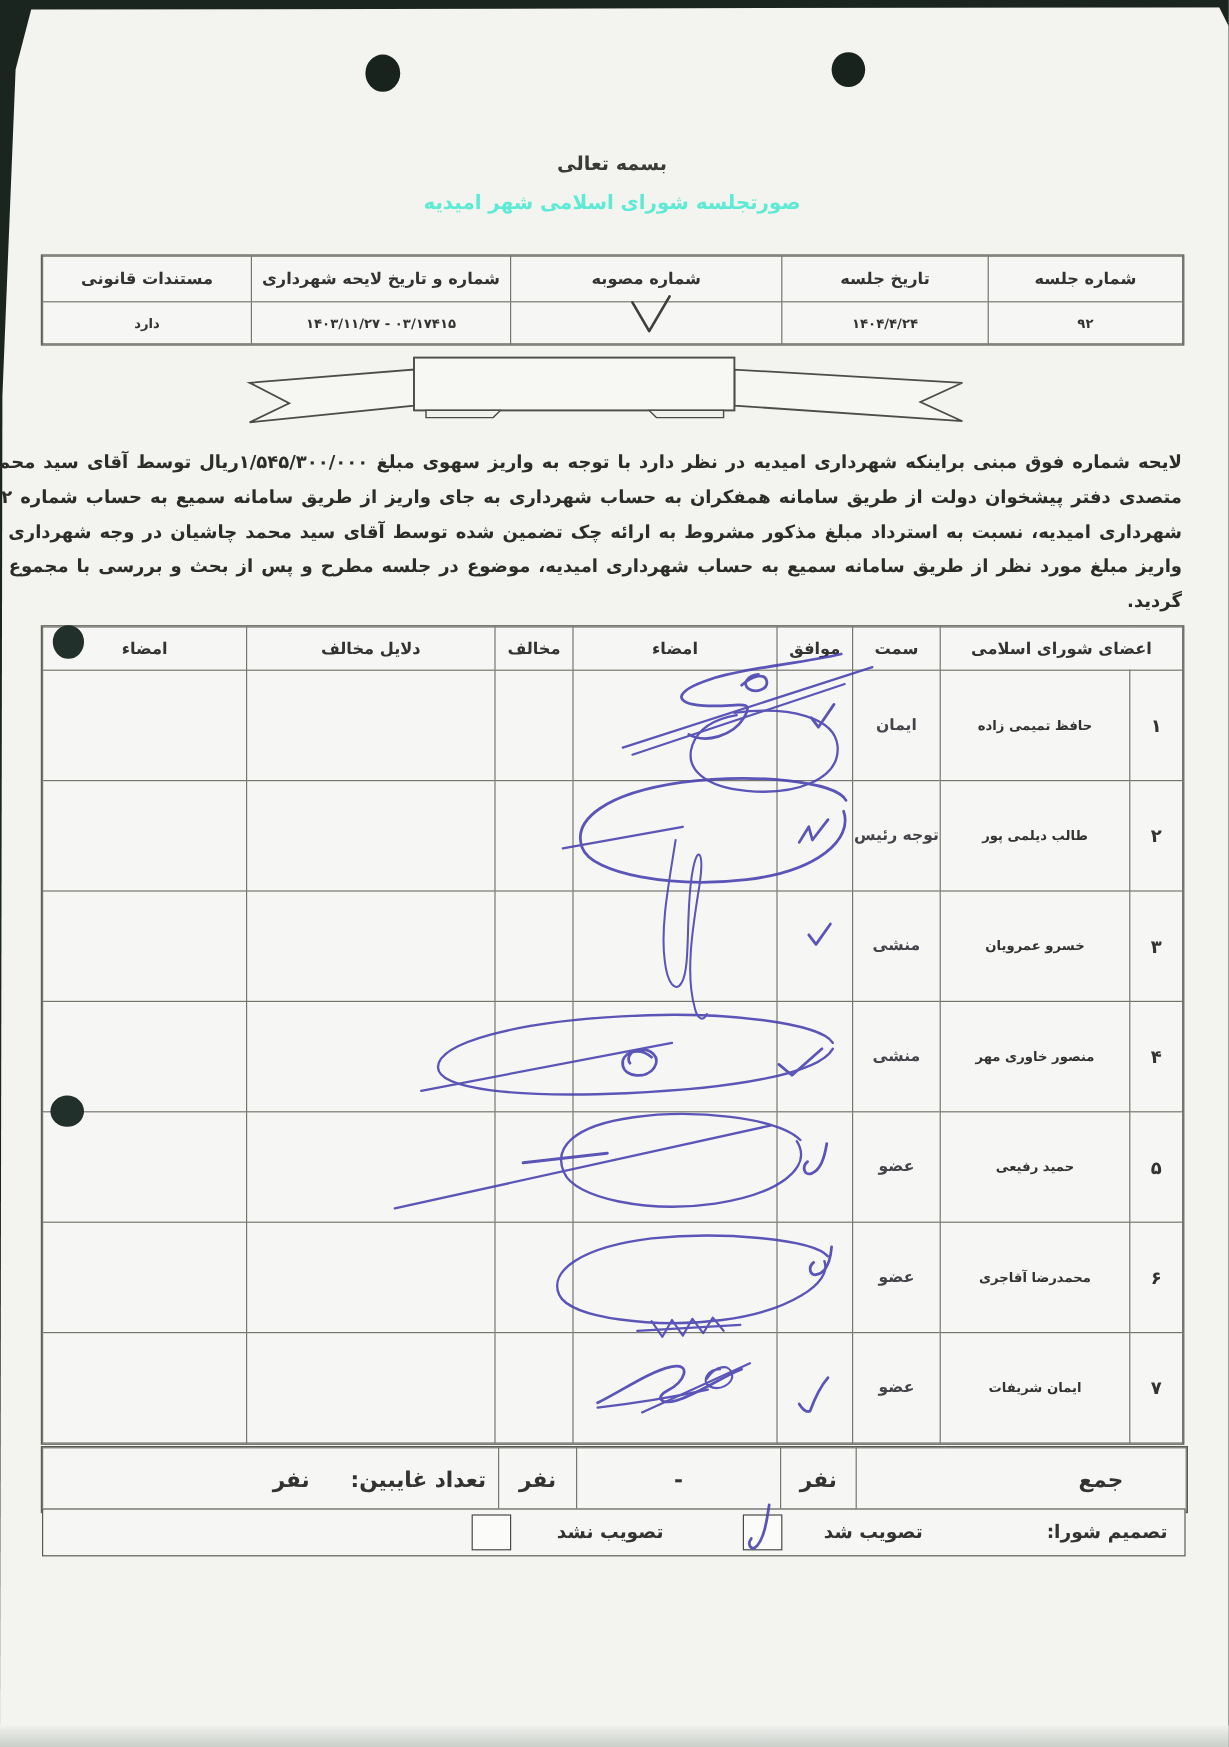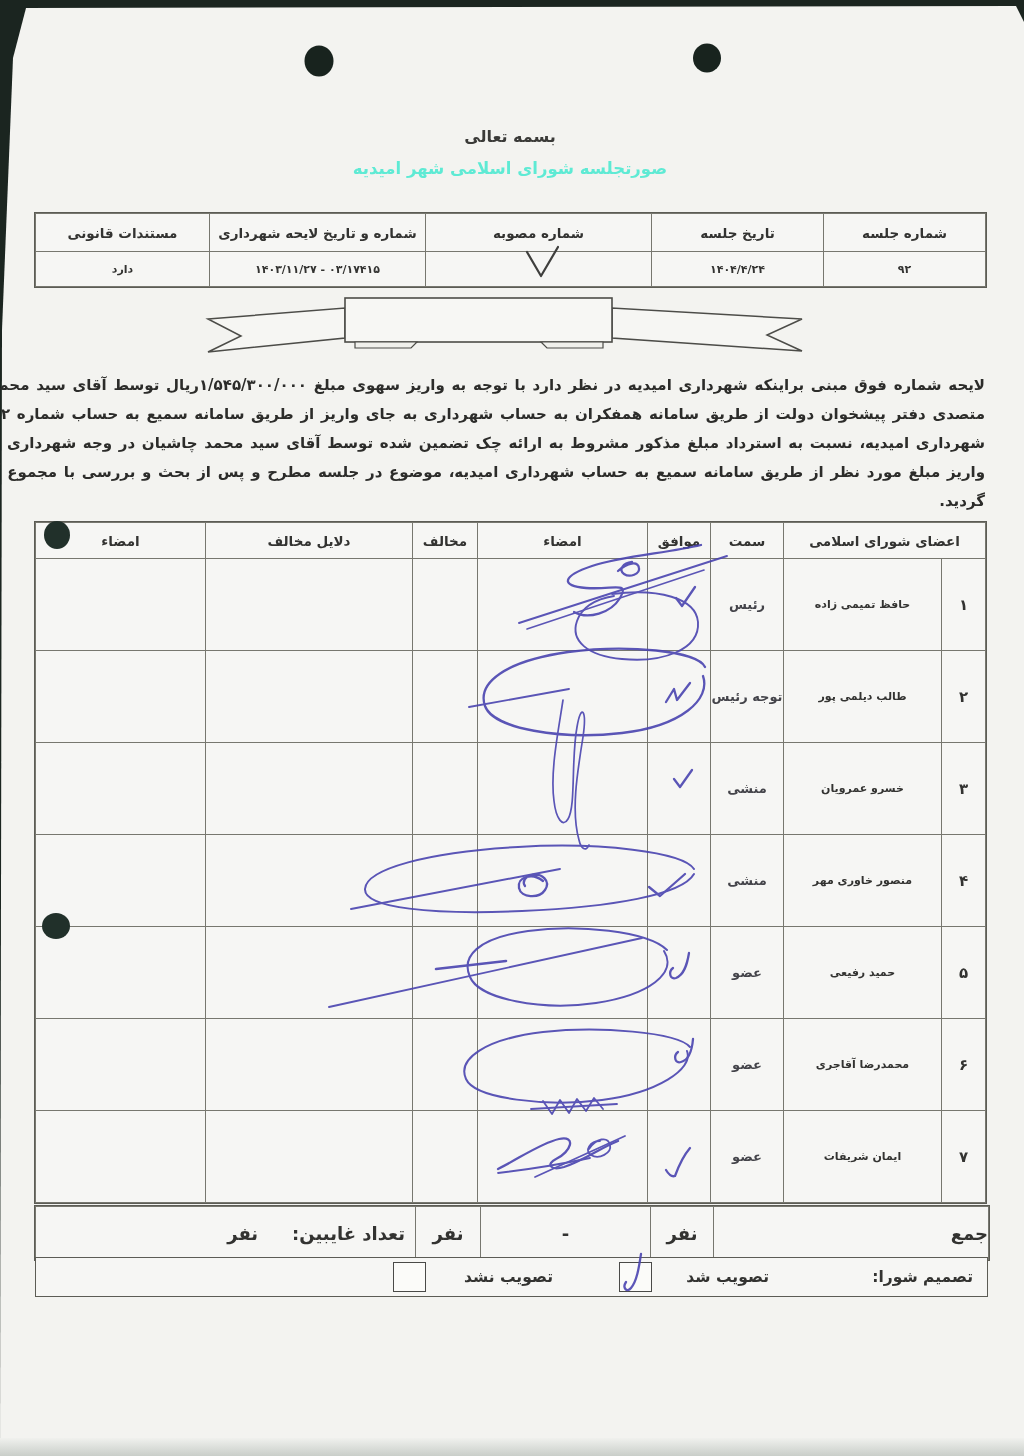--- a/index.html
+++ b/index.html
@@ -37,21 +37,21 @@
 
   .members-table { position:absolute; left:35px; top:522px; width:950px; }
   .members-table th { height:36px; font-size:13.5px; }
   .members-table td { height:92px; }
   .cell-no { font-size:15px; }
   .cell-name { font-size:11px; letter-spacing:.2px; }
   .cell-pos { font-size:13px; color:#44444a; }
 
   .totals-table { position:absolute; left:35px; top:1206px; width:953px; }
   .totals-table td { height:53px; font-size:18px; }
-  .t-right { text-align:right; }
+  .t-right { text-align:right; padding-right:52px; }
   .t-abs { text-align:right; padding-right:10px; }
   .t-abs .gap { display:inline-block; width:34px; }
 
   .decision-box { position:absolute; left:35px; top:1257px; width:953px; height:40px;
                   background:#f6f6f4; border:1.4px solid #5c5c55; }
   .decision-box .lbl { position:absolute; top:0; height:40px; line-height:38px; font-size:15.5px; font-weight:700; color:#333331; }
   .d-title { right:14px; }
   .d-approved { right:218px; }
   .d-rejected { right:434px; }
   .cb { position:absolute; top:4px; width:33px; height:30px; background:#fbfbf9; border:1.6px solid #4a4a48; }
@@ -133,21 +133,21 @@
       <th>سمت</th>
       <th>موافق</th>
       <th>امضاء</th>
       <th>مخالف</th>
       <th>دلایل مخالف</th>
       <th>امضاء</th>
     </tr>
     <tr>
       <td class="cell-no">۱</td>
       <td class="cell-name">حافظ تمیمی زاده</td>
-      <td class="cell-pos">رئیس</td>
+      <td class="cell-pos">ایمان</td>
       <td></td>
           <td></td>
       <td></td>
           <td></td>
       <td></td>
     </tr>
     <tr>
       <td class="cell-no">۲</td>
       <td class="cell-name">طالب دیلمی پور</td>
       <td class="cell-pos">توجه رئیس</td>

